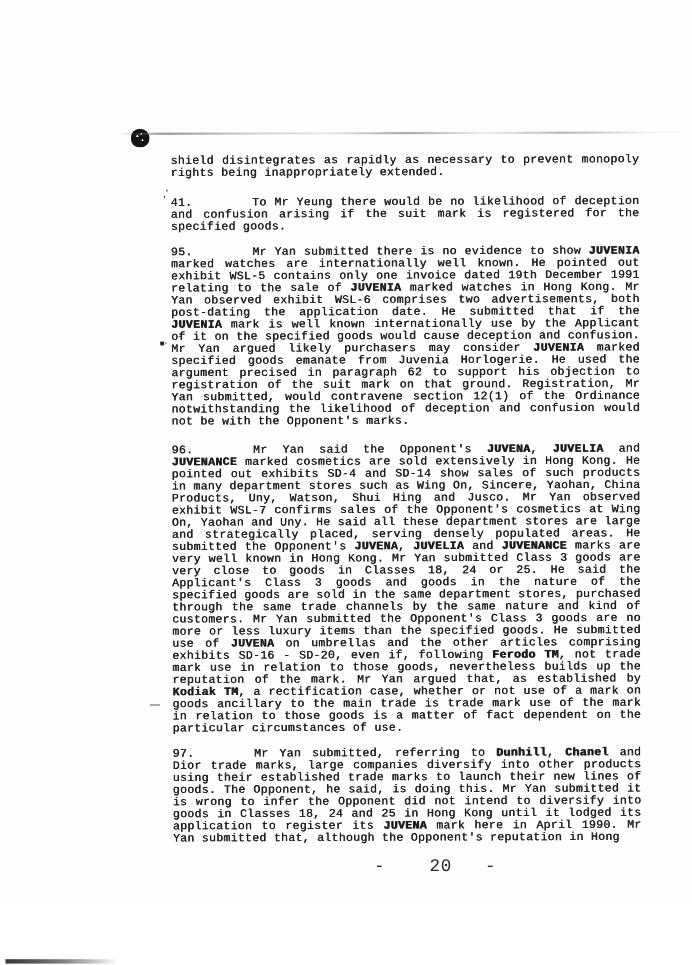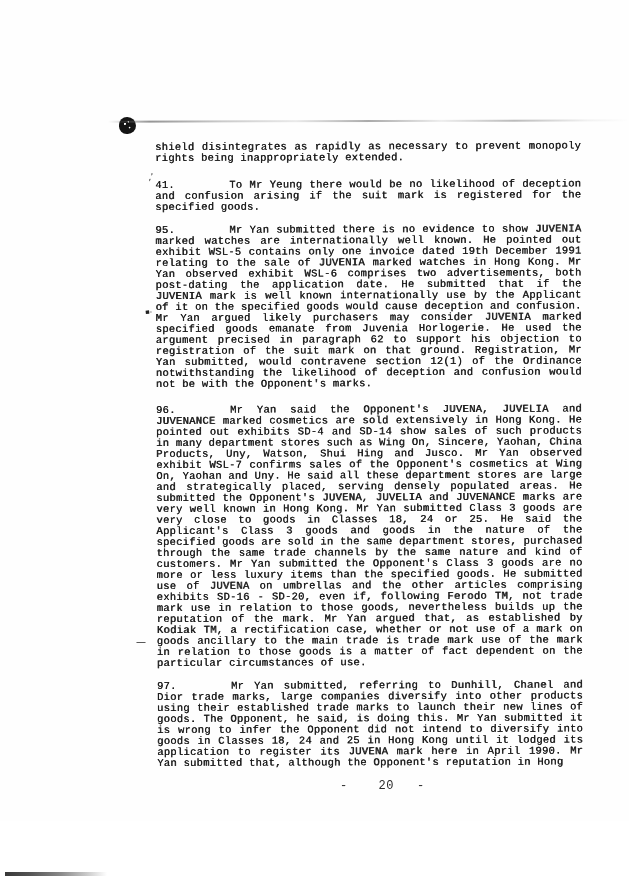--- a/index.html
+++ b/index.html
@@ -21,27 +21,27 @@
   }
   .para {
     margin:0 0 12px 0;
     font-size:10.5px; line-height:11px; letter-spacing:0.25px;
     text-align:justify;
     position:relative;
     text-shadow:0.35px 0 0 currentColor; 
   }
   .para.numbered { text-indent:74px; }
   .pnum { position:absolute; left:0; top:0; text-indent:0; }
-  .tm { font-weight:normal; text-shadow:0.6px 0 0 currentColor; letter-spacing:0.3px;margin-top:22px; }
+  .tm { font-weight:bold; text-shadow:0.6px 0 0 currentColor; letter-spacing:0.3px;margin-top:22px; }
   [data-name="paragraph-continuation"] { margin-bottom:16px; }
   [data-name="paragraph-95"] { margin-bottom:15px; }
 
   .pageno {
     position:absolute; left:340px; top:779px;
-    font-size:12px; color:#2a2a2a; white-space:pre;
+    font-size:16px; color:#2a2a2a; white-space:pre;
     letter-spacing:0.5px;
   }
 
   
   .ink-blob {
     position:absolute; left:119px; top:117px; width:17px; height:17px;
     border-radius:48% 52% 50% 46%;
     background:
       radial-gradient(circle at 35% 40%, #ffffff 0 0.8px, rgba(255,255,255,0) 1.2px),
       radial-gradient(circle at 62% 62%, #ffffff 0 0.7px, rgba(255,255,255,0) 1.1px),

